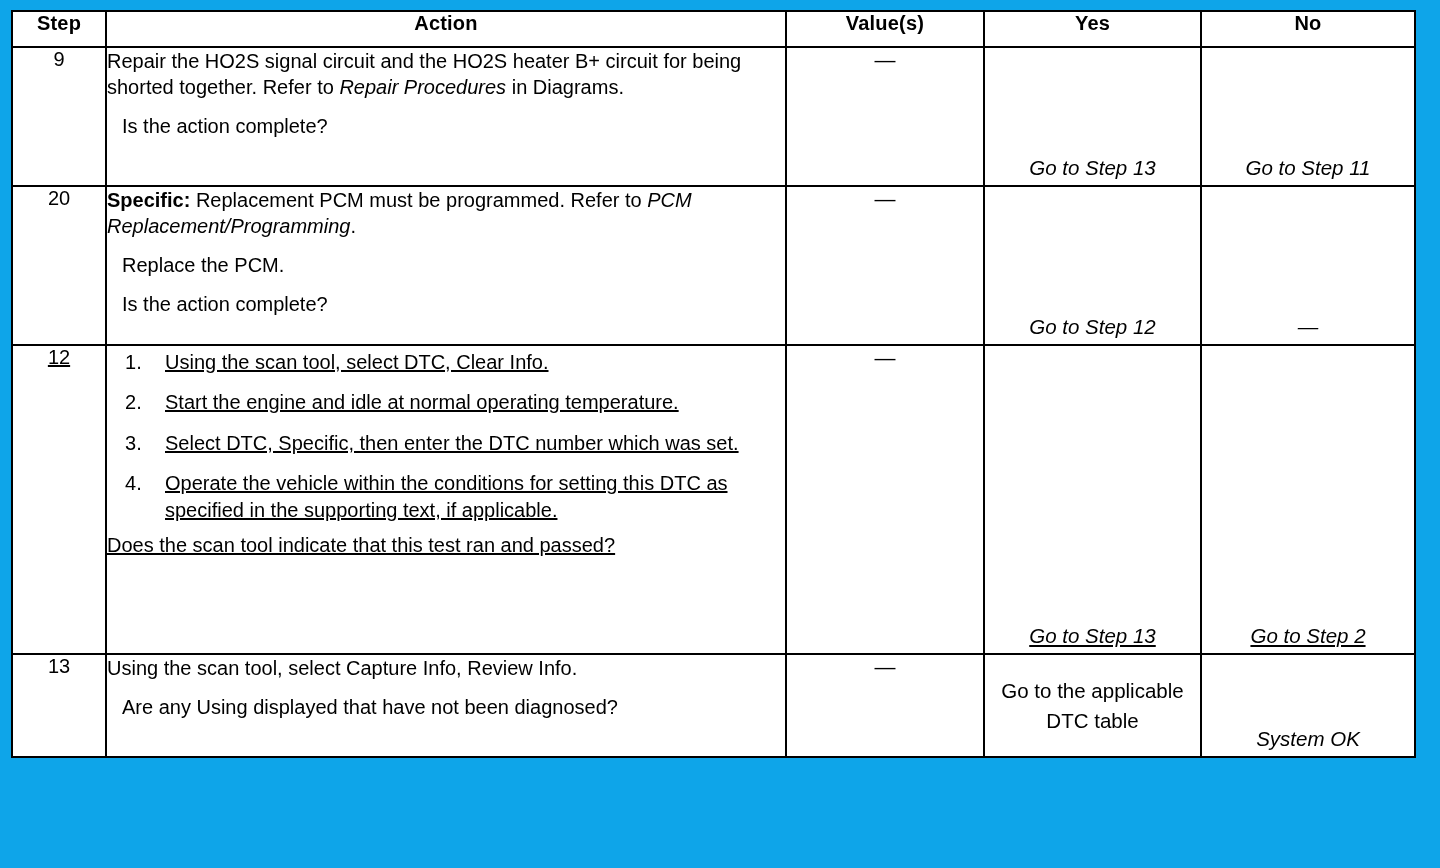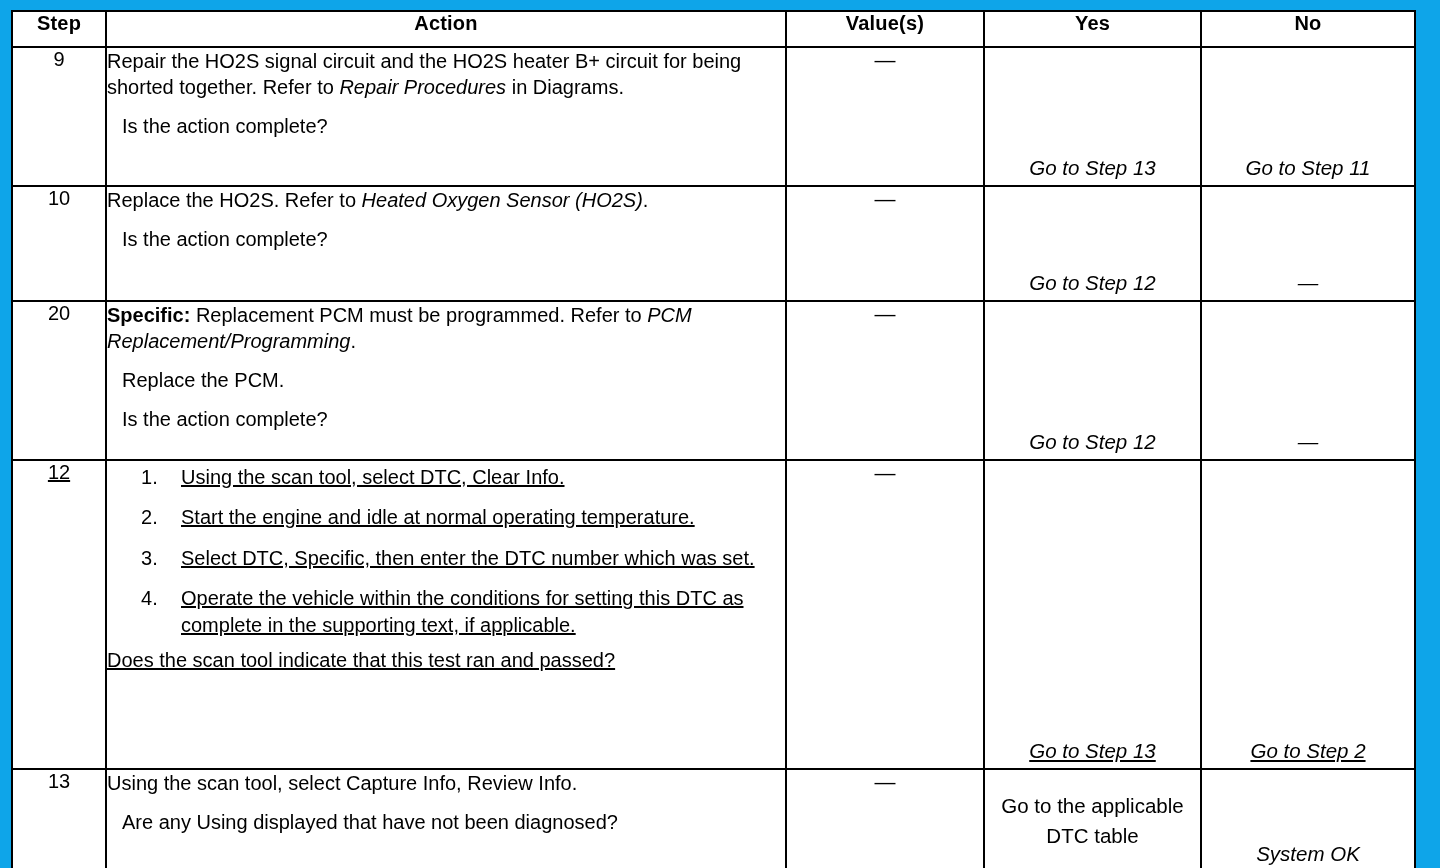--- a/index.html
+++ b/index.html
@@ -79,21 +79,21 @@
   .action-cell i {
     font-style: italic;
   }
   .action-cell b {
     font-weight: bold;
   }
 
   
   ol.steps {
     margin: 3px 0 0 0;
-    padding: 0 0 0 16px;
+    padding: 0 0 0 0;
     list-style: none;
     counter-reset: s;
   }
   ol.steps > li {
     counter-increment: s;
     position: relative;
     padding-left: 58px;
     margin-bottom: 14px;
     line-height: 1.32;
   }
@@ -174,51 +174,41 @@
         <td class="step-cell">9</td>
         <td class="action-cell">
           <p><span>Repair the HO2S signal circuit and the HO2S heater B+ circuit for being shorted together. Refer to </span><i>Repair Procedures</i><span> in Diagrams.</span></p>
           <p class="spaced">Is the action complete?</p>
         </td>
         <td class="val-cell"><span class="dash">—</span></td>
         <td class="ans-cell bottom">Go to Step 13</td>
         <td class="ans-cell bottom">Go to Step 11</td>
       </tr>
 
-      <tr class="r10">
-        <td class="step-cell">10</td>
-        <td class="action-cell">
-          <p><span>Replace the HO2S. Refer to </span><i>Heated Oxygen Sensor (HO2S)</i><span>.</span></p>
-          <p class="spaced">Is the action complete?</p>
-        </td>
-        <td class="val-cell"><span class="dash">—</span></td>
-        <td class="ans-cell bottom">Go to Step 12</td>
-        <td class="ans-cell bottom plain">—</td>
-      </tr>
 
       <tr class="r11">
         <td class="step-cell">20</td>
         <td class="action-cell">
           <p><b>Specific:</b><span> Replacement PCM must be programmed. Refer to </span><i>PCM Replacement/Programming</i><span>.</span></p>
           <p class="spaced">Replace the PCM.</p>
           <p class="spaced">Is the action complete?</p>
         </td>
         <td class="val-cell"><span class="dash">—</span></td>
         <td class="ans-cell bottom">Go to Step 12</td>
         <td class="ans-cell bottom plain">—</td>
       </tr>
 
       <tr class="r12">
         <td class="step-cell">12</td>
         <td class="action-cell">
           <ol class="steps">
             <li>Using the scan tool, select DTC, Clear Info.</li>
             <li>Start the engine and idle at normal operating temperature.</li>
             <li>Select DTC, Specific, then enter the DTC number which was set.</li>
-            <li>Operate the vehicle within the conditions for setting this DTC as complete in the supporting text, if applicable.</li>
+            <li>Operate the vehicle within the conditions for setting this DTC as specified in the supporting text, if applicable.</li>
           </ol>
           <p>Does the scan tool indicate that this test ran and passed?</p>
         </td>
         <td class="val-cell"><span class="dash">—</span></td>
         <td class="ans-cell bottom">Go to Step 13</td>
         <td class="ans-cell bottom">Go to Step 2</td>
       </tr>
 
       <tr class="r13">
         <td class="step-cell">13</td>

